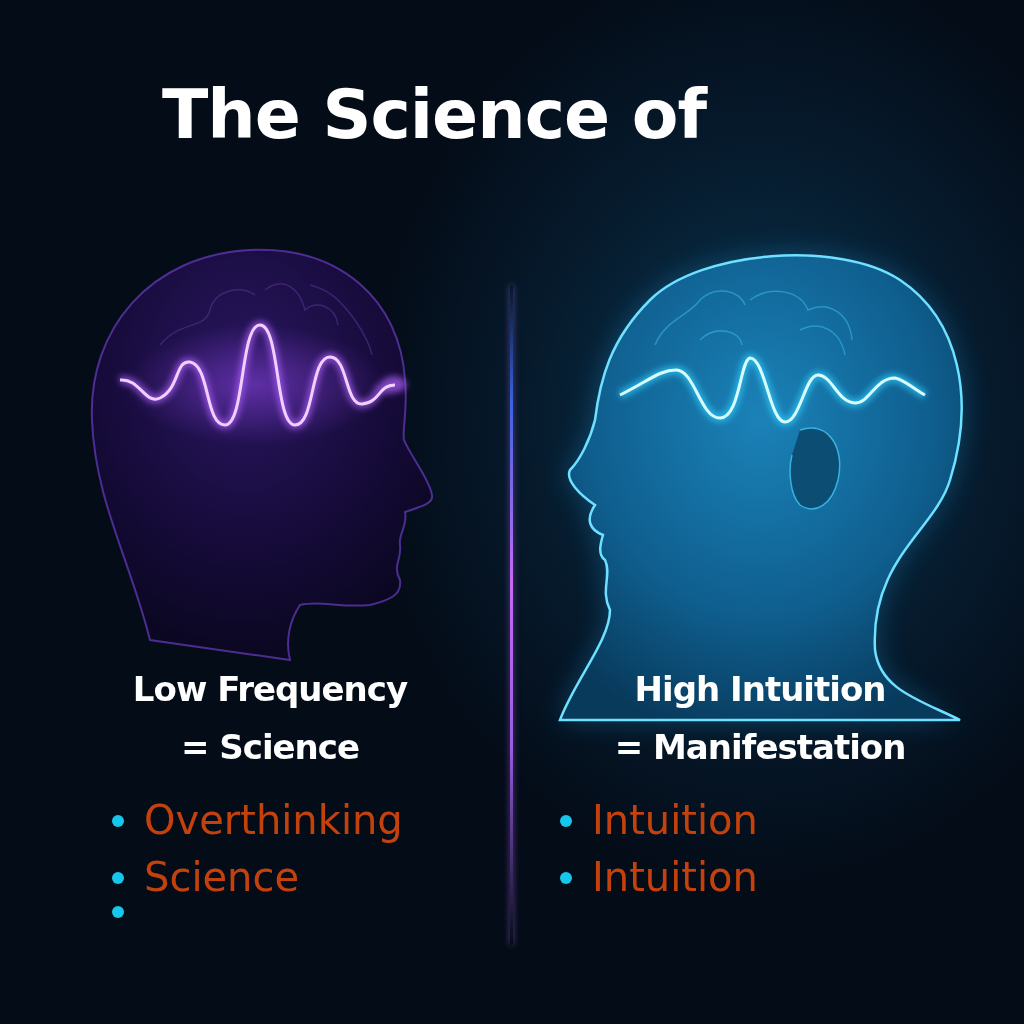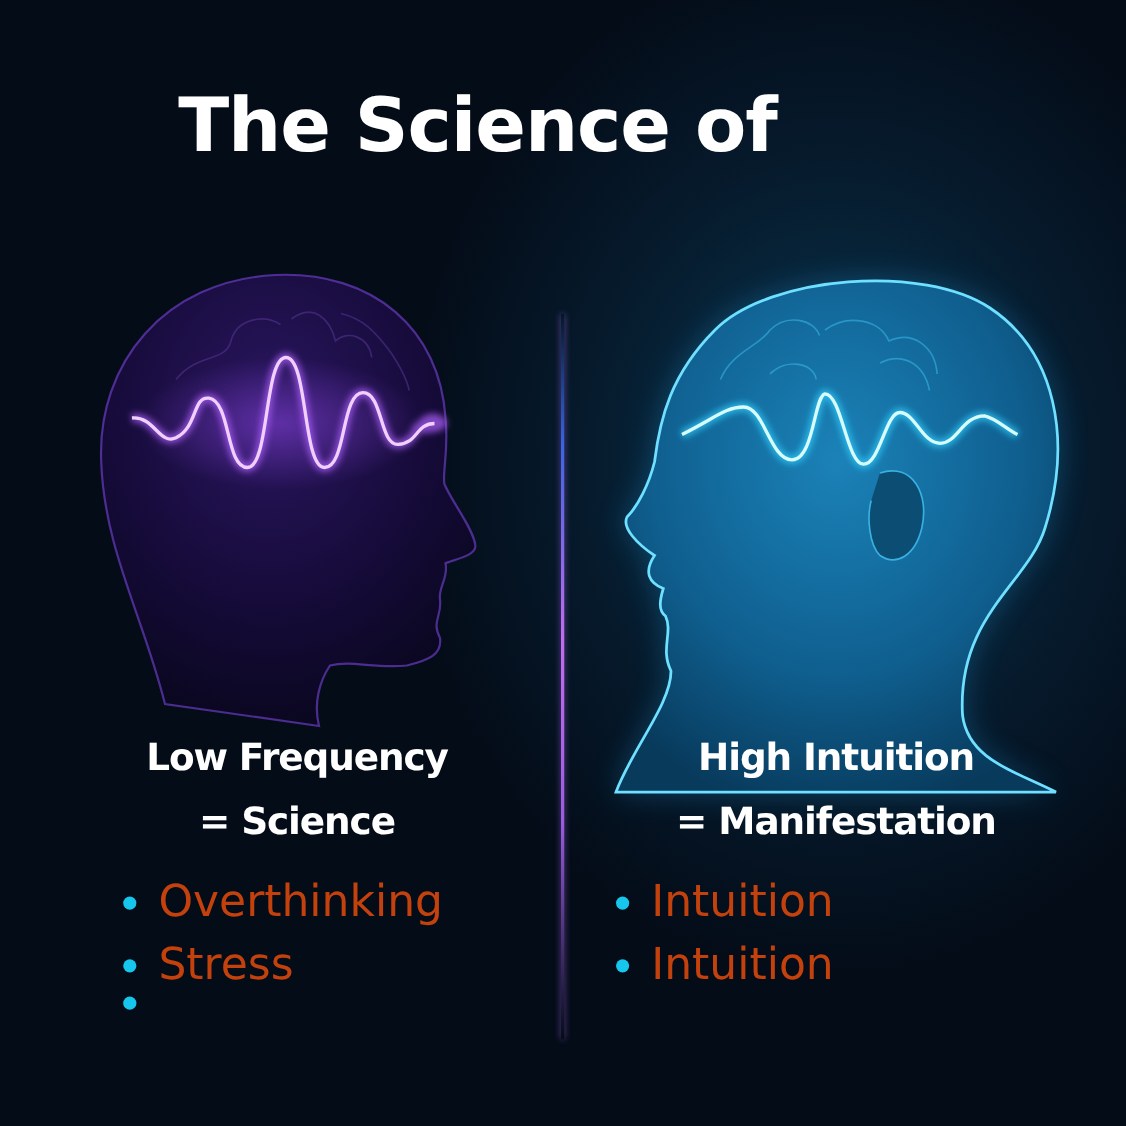--- a/index.html
+++ b/index.html
@@ -105,21 +105,21 @@
     <div>Low Frequency</div>
     <div>= Science</div>
   </div>
   <ul class="list">
     <li>
         <span class="bullet"></span>
         <span>Overthinking</span>
       </li>
     <li>
         <span class="bullet"></span>
-        <span>Stress</span>
+        <span>Science</span>
       </li>
     <li>
         <span class="bullet"></span>
       </li>
   </ul>
 </div>
 
 <div class="panel right">
   <div class="heading">
     <div>High Intuition</div>

